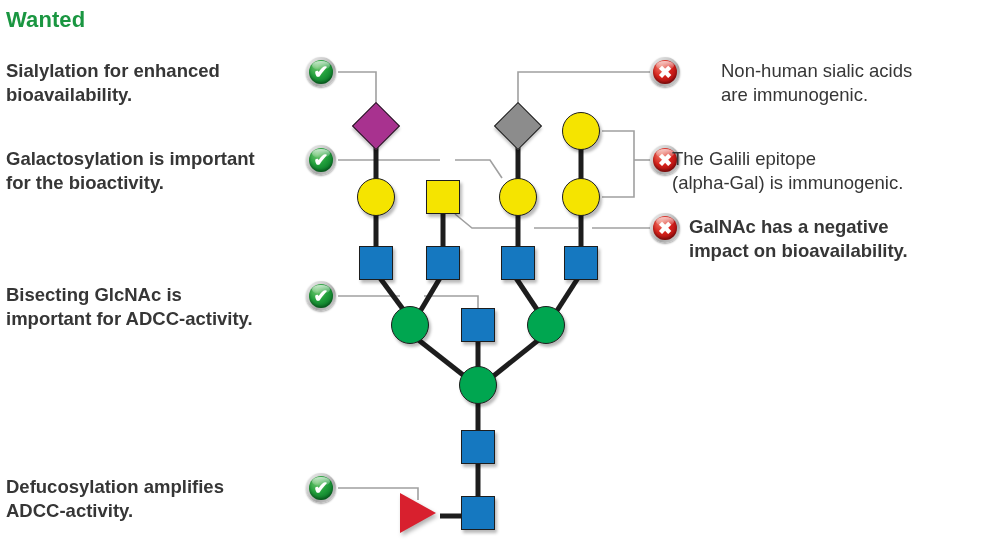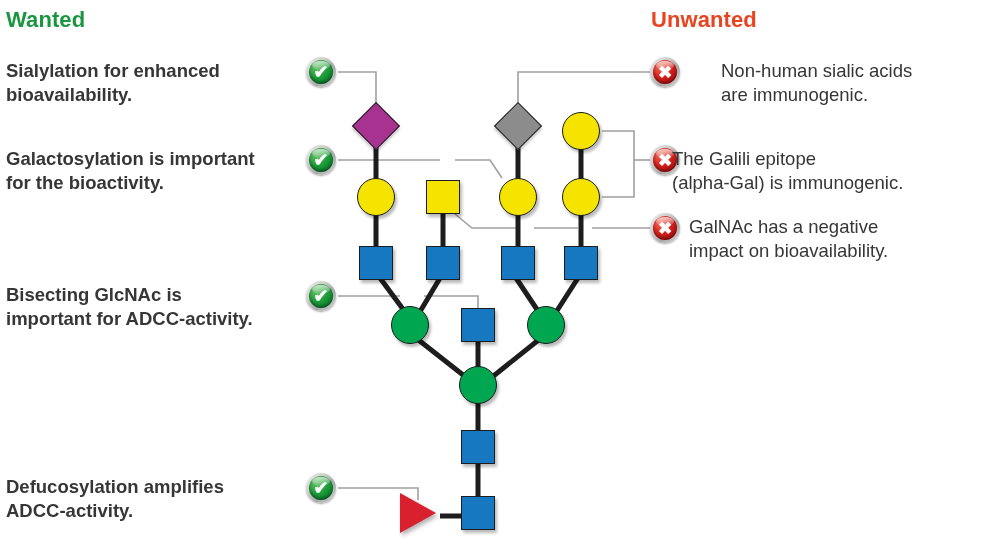--- a/index.html
+++ b/index.html
@@ -150,21 +150,20 @@
     filter: drop-shadow(2px 3px 2px rgba(0,0,0,0.3));
   }
 </style>
 </head>
 <body>
 
 <div id="page">
 
   <div class="col-heading" id="heading-wanted">Wanted</div>
 
-  <div class="col-heading" id="heading-unwanted">Unwanted</div>
 
   <svg id="leaders" viewBox="0 0 987 547" width="987" height="547" xmlns="http://www.w3.org/2000/svg">
     <g stroke="#a0a0a0" stroke-width="1.6" fill="none" shape-rendering="geometricPrecision">
 
       <path d="M 338 72 L 376 72 L 376 104"></path>
 
       <path d="M 338 160 L 440 160"></path>
       <path d="M 455 160 L 490 160 L 502 178"></path>
 
       <path d="M 338 296 L 400 296"></path>
@@ -285,17 +284,17 @@
         <div class="gloss"></div>
       </div>
       <div class="note right" style="left: 672px; top: 147px; width: 296px;">The Galili epitope
 (alpha-Gal) is immunogenic.</div>
       <div class="badge no" style="left: 650px; top: 213px;">
         <div class="ring"></div>
         <div class="disc"></div>
         <div class="glyph">✖</div>
         <div class="gloss"></div>
       </div>
-      <div class="note right" style="left: 689px; top: 215px; width: 296px;">GalNAc has a negative
+      <div class="note right" style="left: 689px; top: 215px; width: 296px; font-weight: bold;">GalNAc has a negative
 impact on bioavailability.</div>
     </div>
 
 </div>
 
 </body></html>

